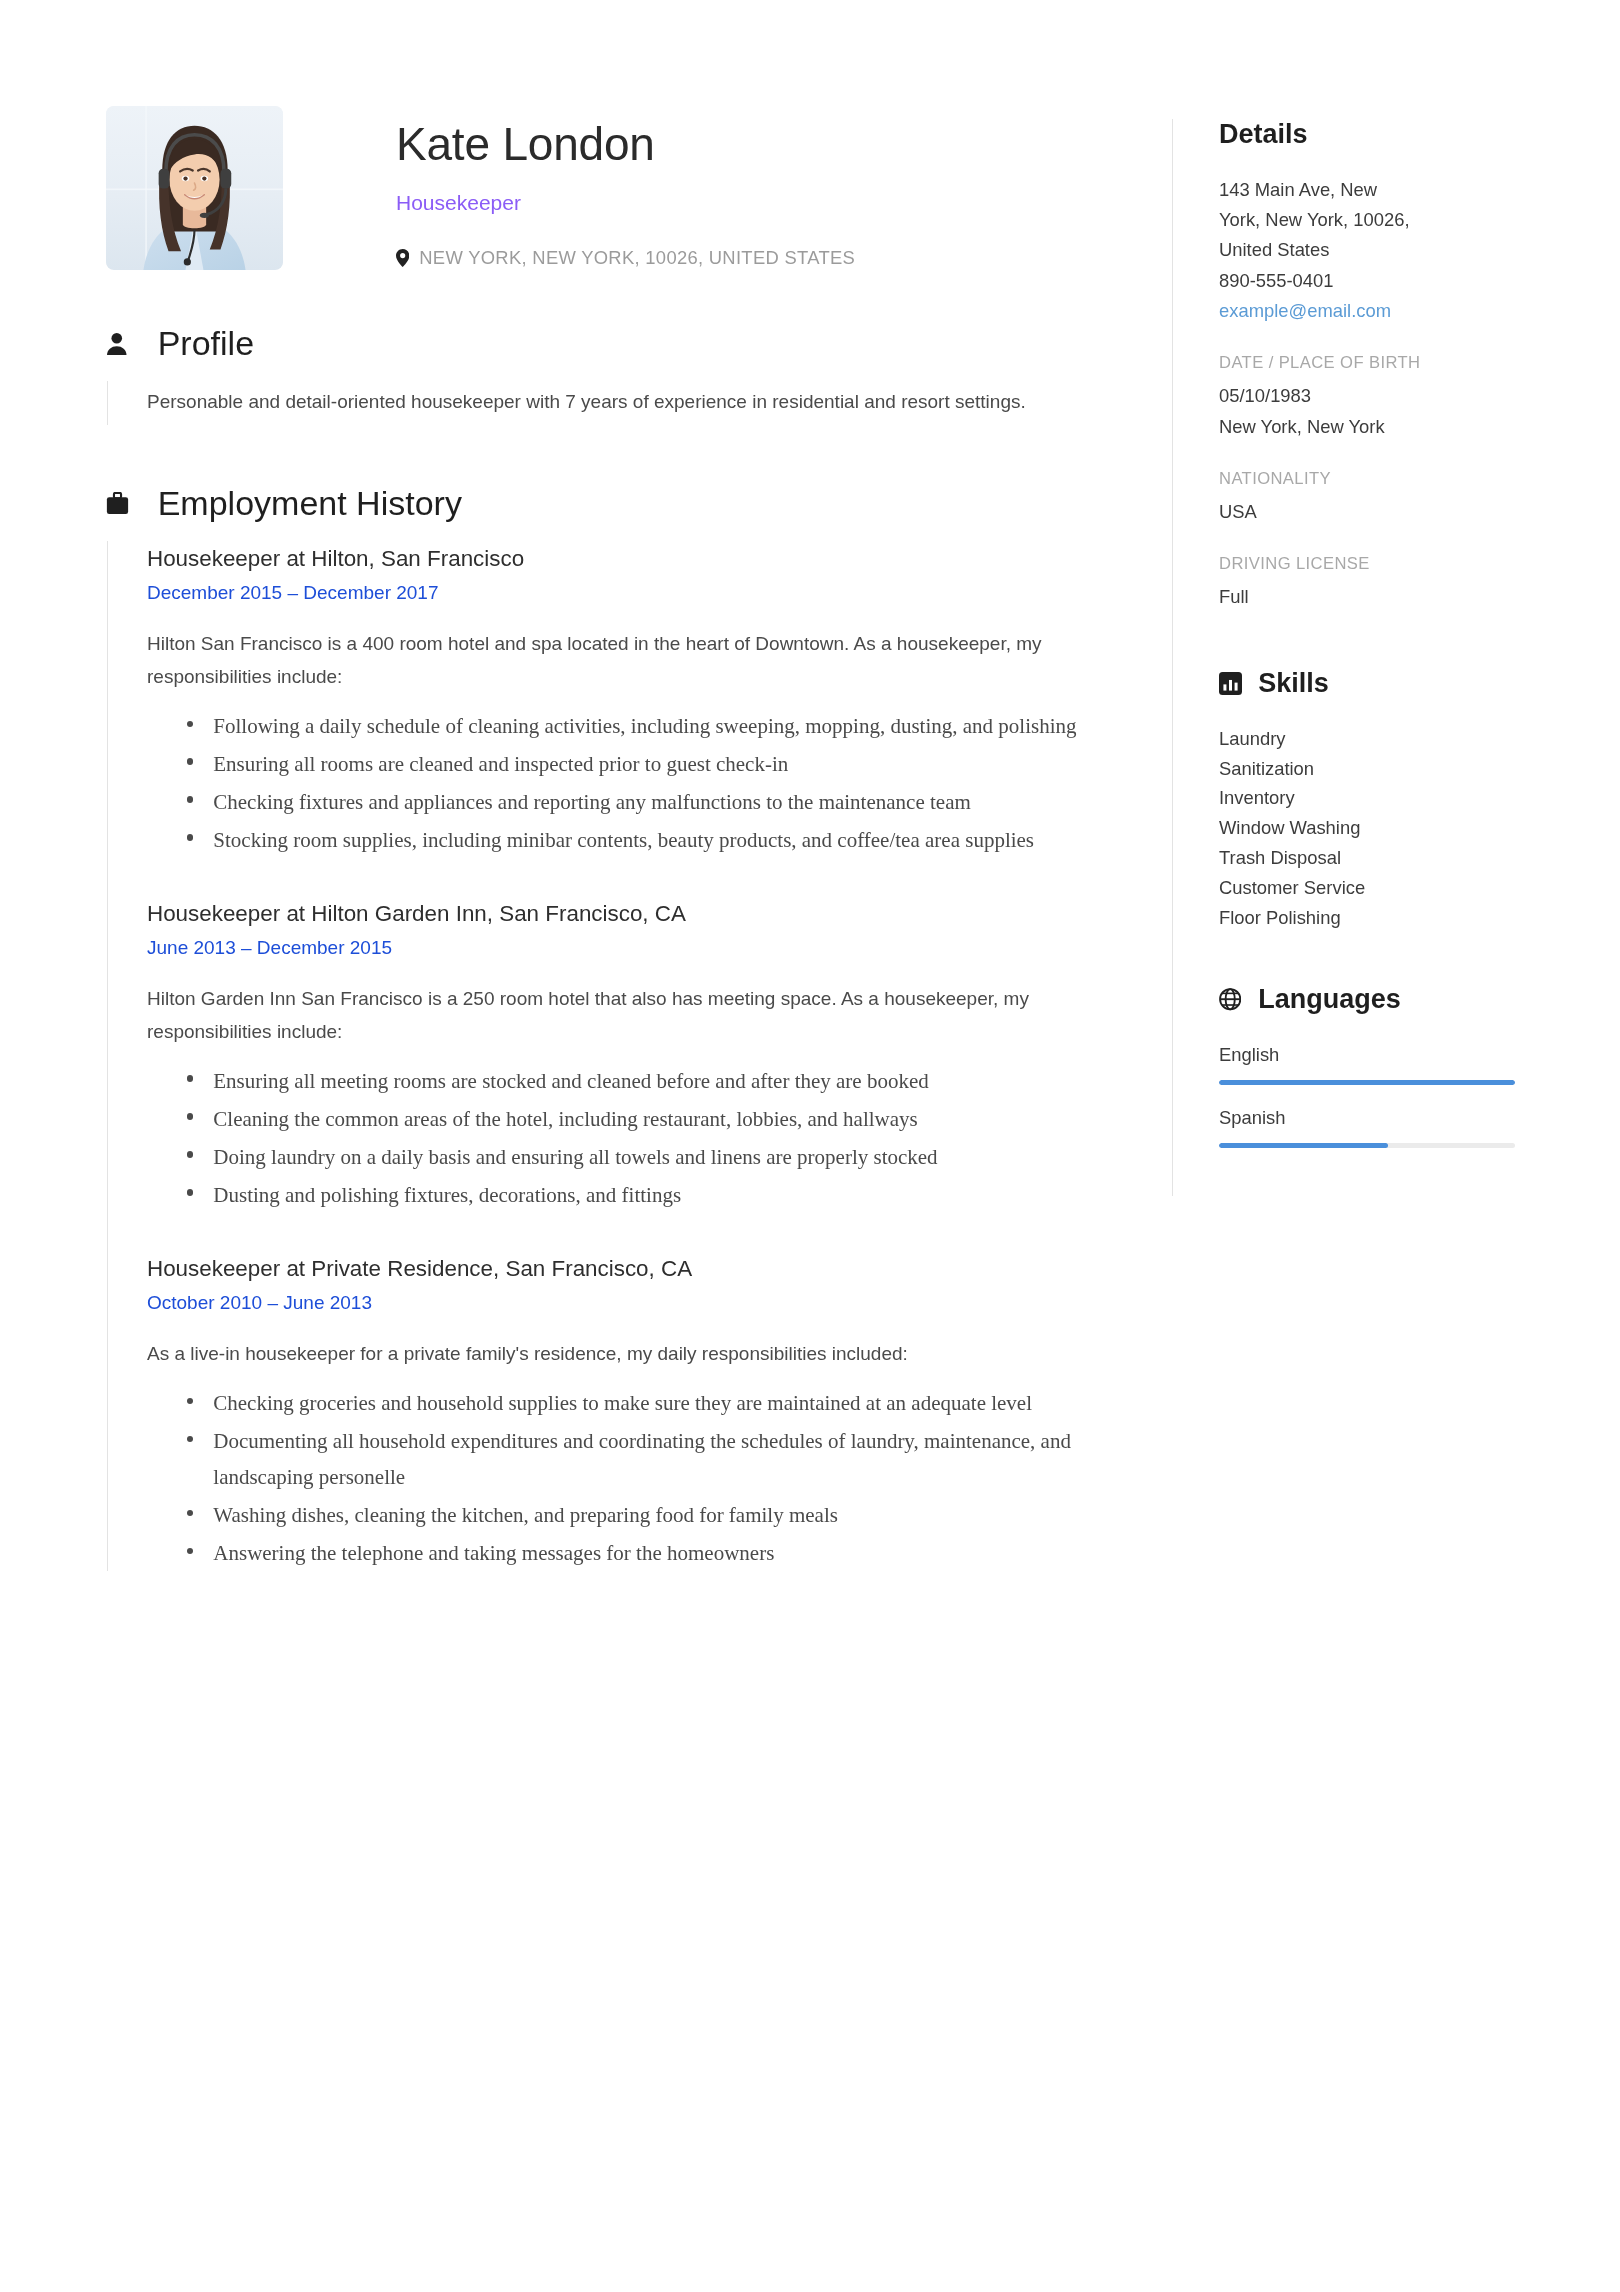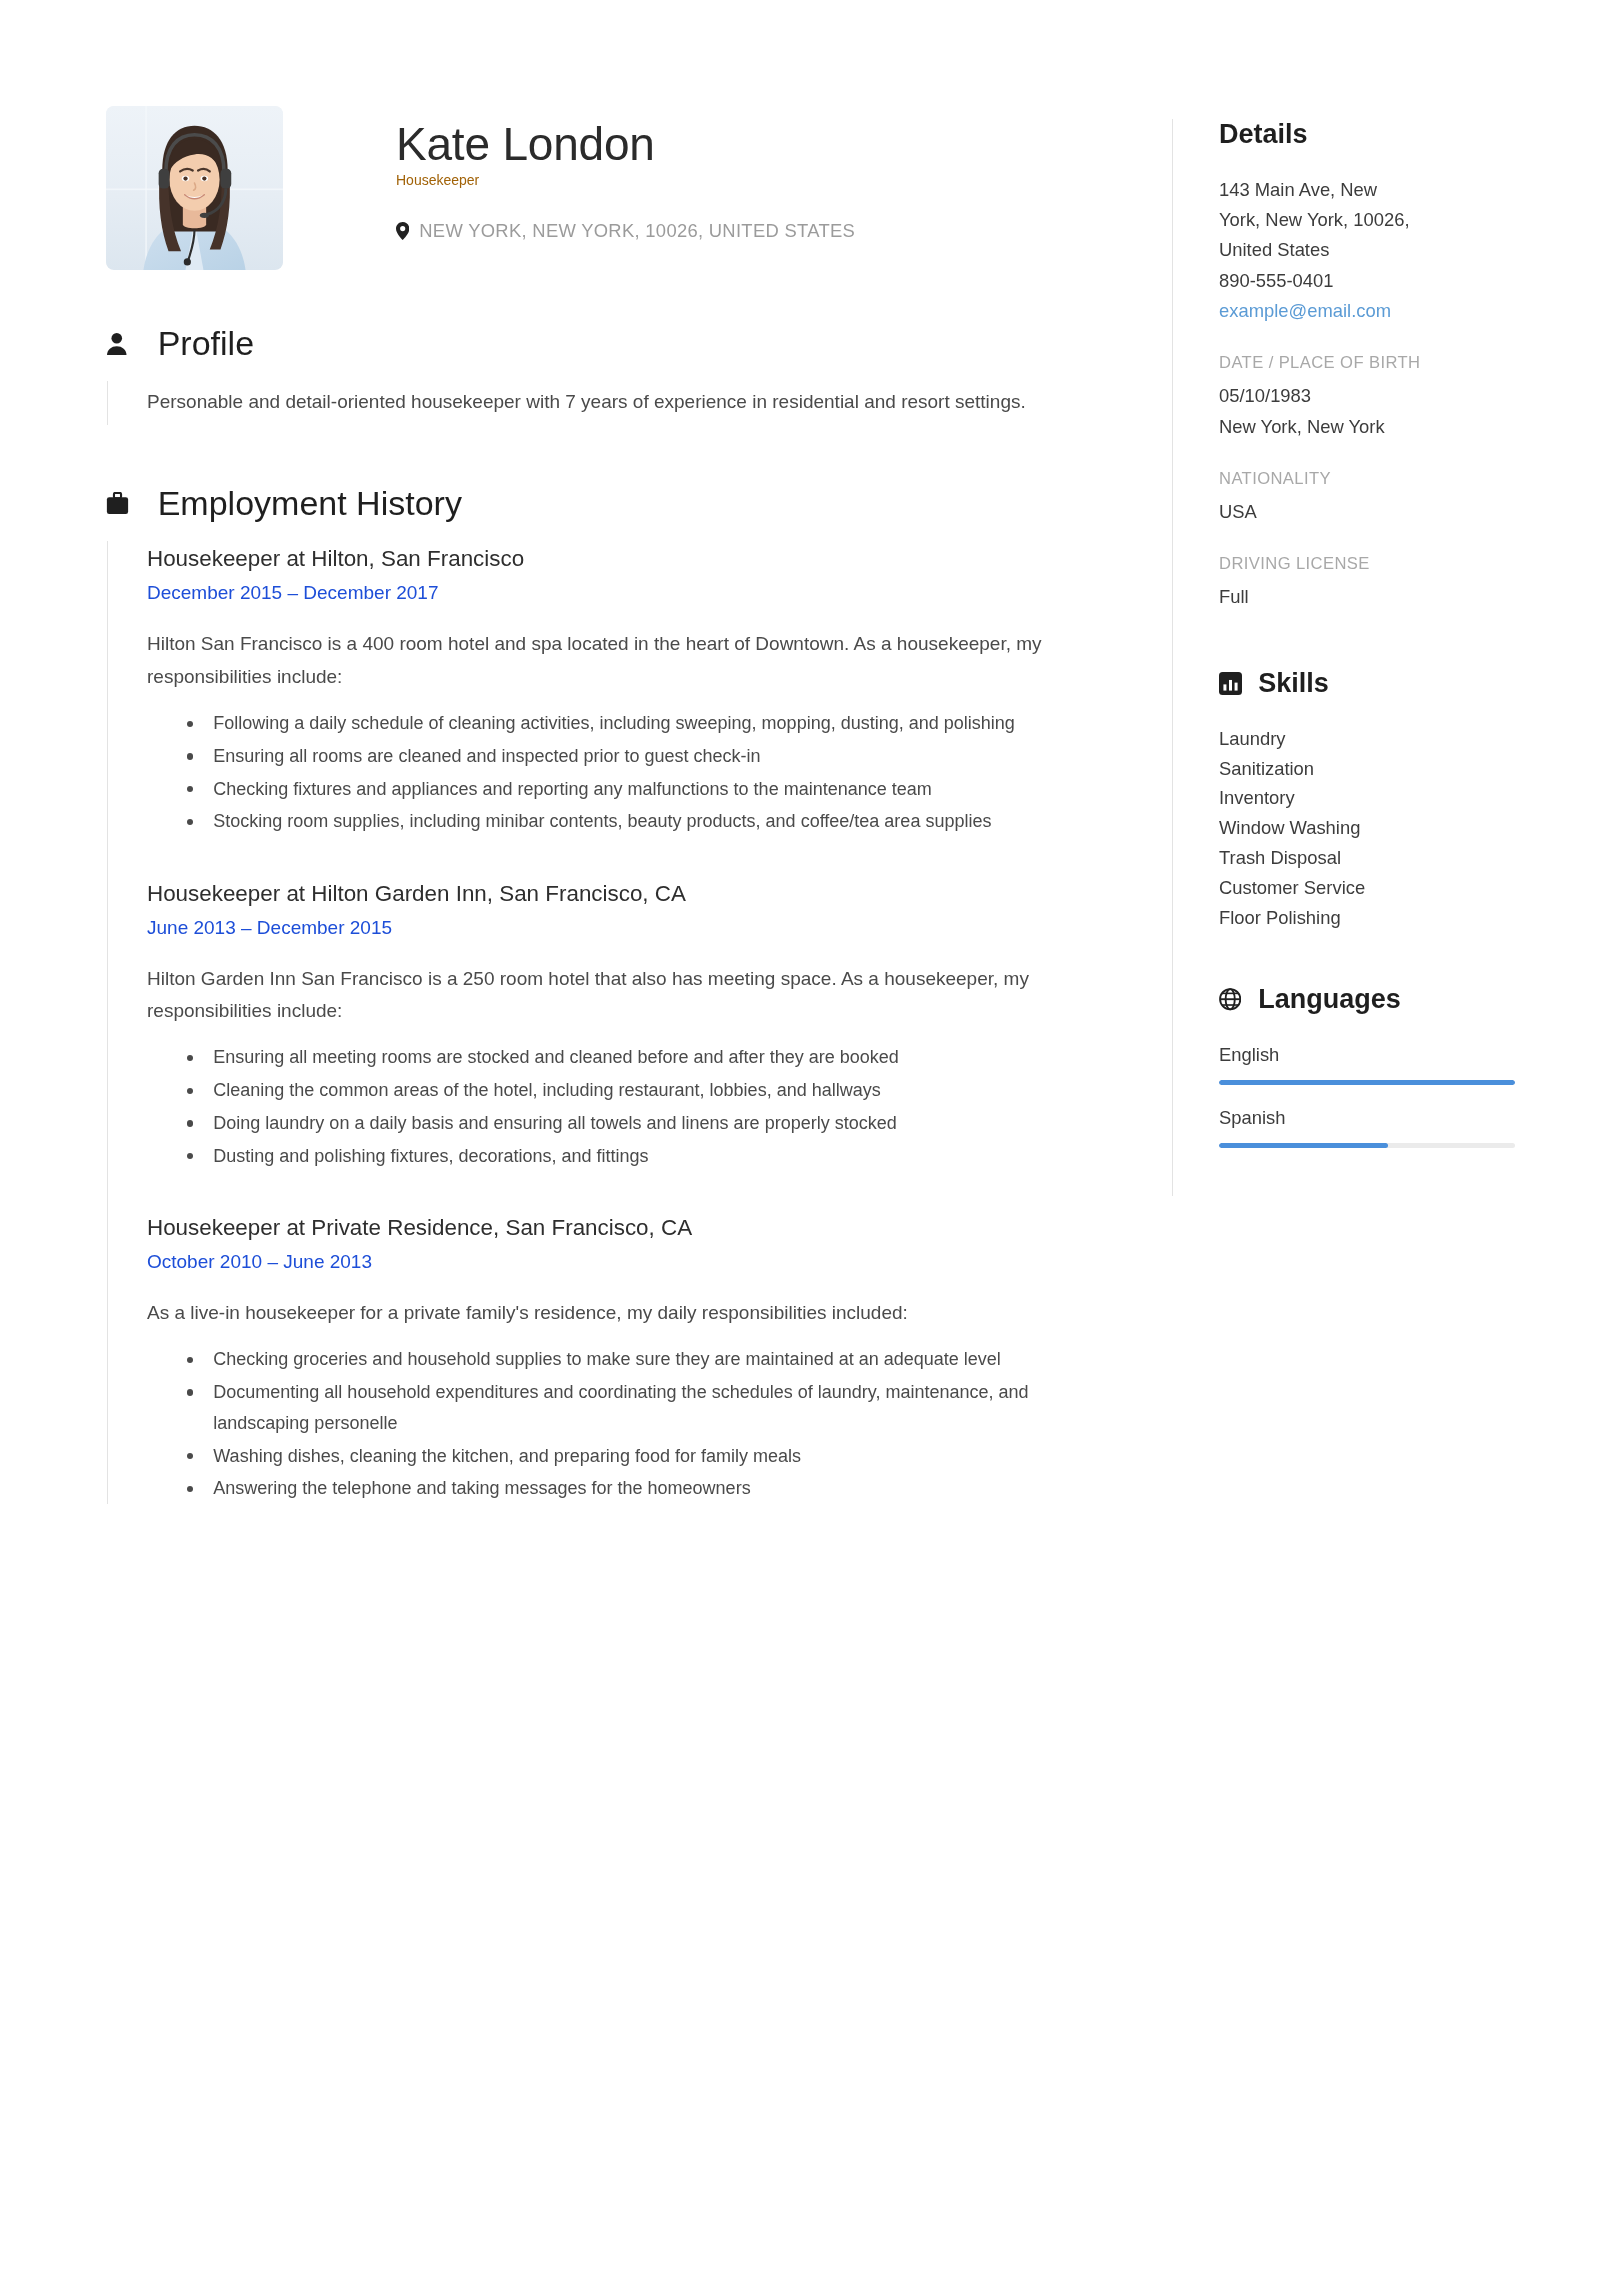--- a/index.html
+++ b/index.html
@@ -62,23 +62,23 @@
 
   .full-name {
     font-size: 46px;
     font-weight: 400;
     color: #2b2b2b;
     letter-spacing: -0.2px;
     line-height: 1.1;
   }
 
   .job-title {
-    font-size: 14px;
-    color: #a16207;
-    margin-top: 3px;
+    font-size: 21px;
+    color: #8b5cf6;
+    margin-top: 22px;
     font-weight: 400;
   }
 
   .location-row {
     display: flex;
     align-items: center;
     gap: 9.9px;
     margin-top: 32px;
     color: #9b9b9b;
     font-size: 18.4px;
@@ -149,27 +149,28 @@
     color: #4a4a4a;
     margin-top: 24px;
     max-width: 949px;
   }
   .job-bullets {
     margin-top: 14.3px;
     padding-left: 52px;
     list-style: none;
   }
   .job-bullets li {
-    font-size: 18px;
+    font-size: 21px;
     line-height: 1.72;
     color: #4a4a4a;
     position: relative;
     padding-left: 14.3px;
     max-width: 905px;
     margin-bottom: 1.8px;
+    font-family: Liberation Serif, serif;
   }
   .job-bullets li::before {
     content: "";
     position: absolute;
     left: -12.5px;
     top: 12.5px;
     width: 6.3px;
     height: 6.3px;
     border-radius: 50%;
     background: #4a4a4a;

